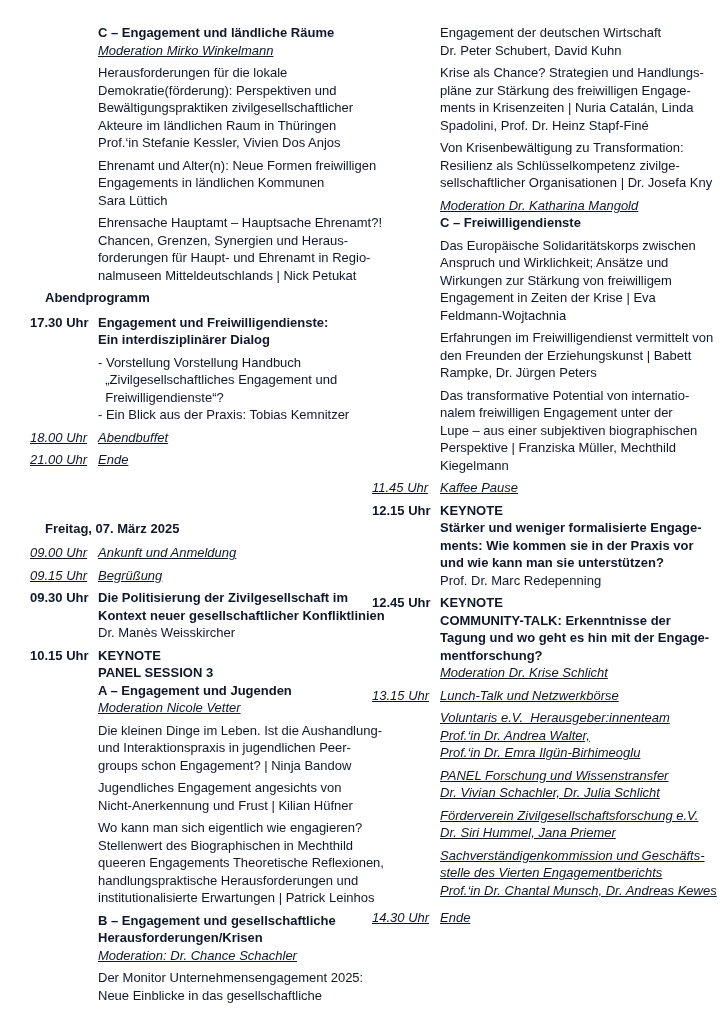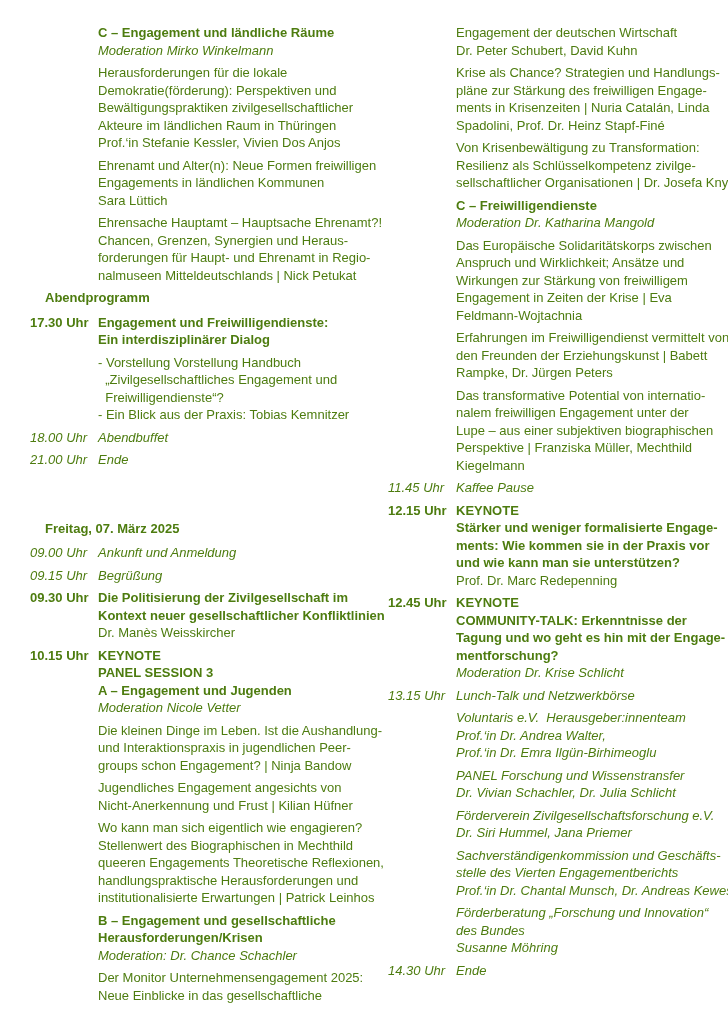--- a/index.html
+++ b/index.html
@@ -8,33 +8,33 @@
     background: #ffffff;
   }
   .page {
     position: relative;
     width: 728px;
     height: 1030px;
     background: #ffffff;
     font-family: "Liberation Sans", sans-serif;
     font-size: 13px;
     line-height: 17.5px;
-    color: #4d7c0f;
+    color: #0f172a;
     overflow: hidden;
   }
   .col { position: absolute; top: 24px; }
   .col-left  { left: 30px;  width: 347px; }
-  .col-right { left: 388px; width: 332px; }
+  .col-right { left: 372px; width: 332px; }
   .entry { display: flex; margin-bottom: 5px; }
   .time { flex: 0 0 68px; white-space: pre; }
   .content { flex: 1 1 auto; min-width: 0; }
   .line { white-space: pre; }
   .heading { font-weight: bold; margin: 2px 0 7px 15px; white-space: pre; }
   .s-b { font-weight: bold; }
-  .s-i { font-style: italic; }
+  .s-i { font-style: italic; text-decoration: underline; }
   .s-r { font-weight: normal; font-style: normal; }
 </style>
 </head>
 <body>
 
 <div class="page">
   <div class="col col-left">
       <div class="entry">
         <div class="time s-r"></div>
         <div class="content">
@@ -191,22 +191,22 @@
         <div class="time s-r"></div>
         <div class="content">
           <div class="line s-r">Von Krisenbewältigung zu Transformation:</div>
           <div class="line s-r">Resilienz als Schlüsselkompetenz zivilge-</div>
           <div class="line s-r">sellschaftlicher Organisationen | Dr. Josefa Kny</div>
         </div>
       </div>
       <div class="entry">
         <div class="time s-r"></div>
         <div class="content">
+          <div class="line s-i">Moderation Dr. Katharina Mangold</div>
           <div class="line s-b">C – Freiwilligendienste</div>
-          <div class="line s-i">Moderation Dr. Katharina Mangold</div>
         </div>
       </div>
       <div class="entry">
         <div class="time s-r"></div>
         <div class="content">
           <div class="line s-r">Das Europäische Solidaritätskorps zwischen</div>
           <div class="line s-r">Anspruch und Wirklichkeit; Ansätze und</div>
           <div class="line s-r">Wirkungen zur Stärkung von freiwilligem</div>
           <div class="line s-r">Engagement in Zeiten der Krise | Eva</div>
           <div class="line s-r">Feldmann-Wojtachnia</div>
@@ -287,25 +287,20 @@
       <div class="entry">
         <div class="time s-r"></div>
         <div class="content">
           <div class="line s-i">Sachverständigenkommission und Geschäfts-</div>
           <div class="line s-i">stelle des Vierten Engagementberichts</div>
           <div class="line s-i">Prof.‘in Dr. Chantal Munsch, Dr. Andreas Kewes</div>
         </div>
       </div>
       <div class="entry">
         <div class="time s-r"></div>
-        <div class="content">
-          <div class="line s-i">Förderberatung „Forschung und Innovation“</div>
-          <div class="line s-i">des Bundes</div>
-          <div class="line s-i">Susanne Möhring</div>
-        </div>
       </div>
       <div class="entry">
         <div class="time s-i">14.30 Uhr</div>
         <div class="content">
           <div class="line s-i">Ende</div>
         </div>
       </div>
     </div>
 </div>
 

